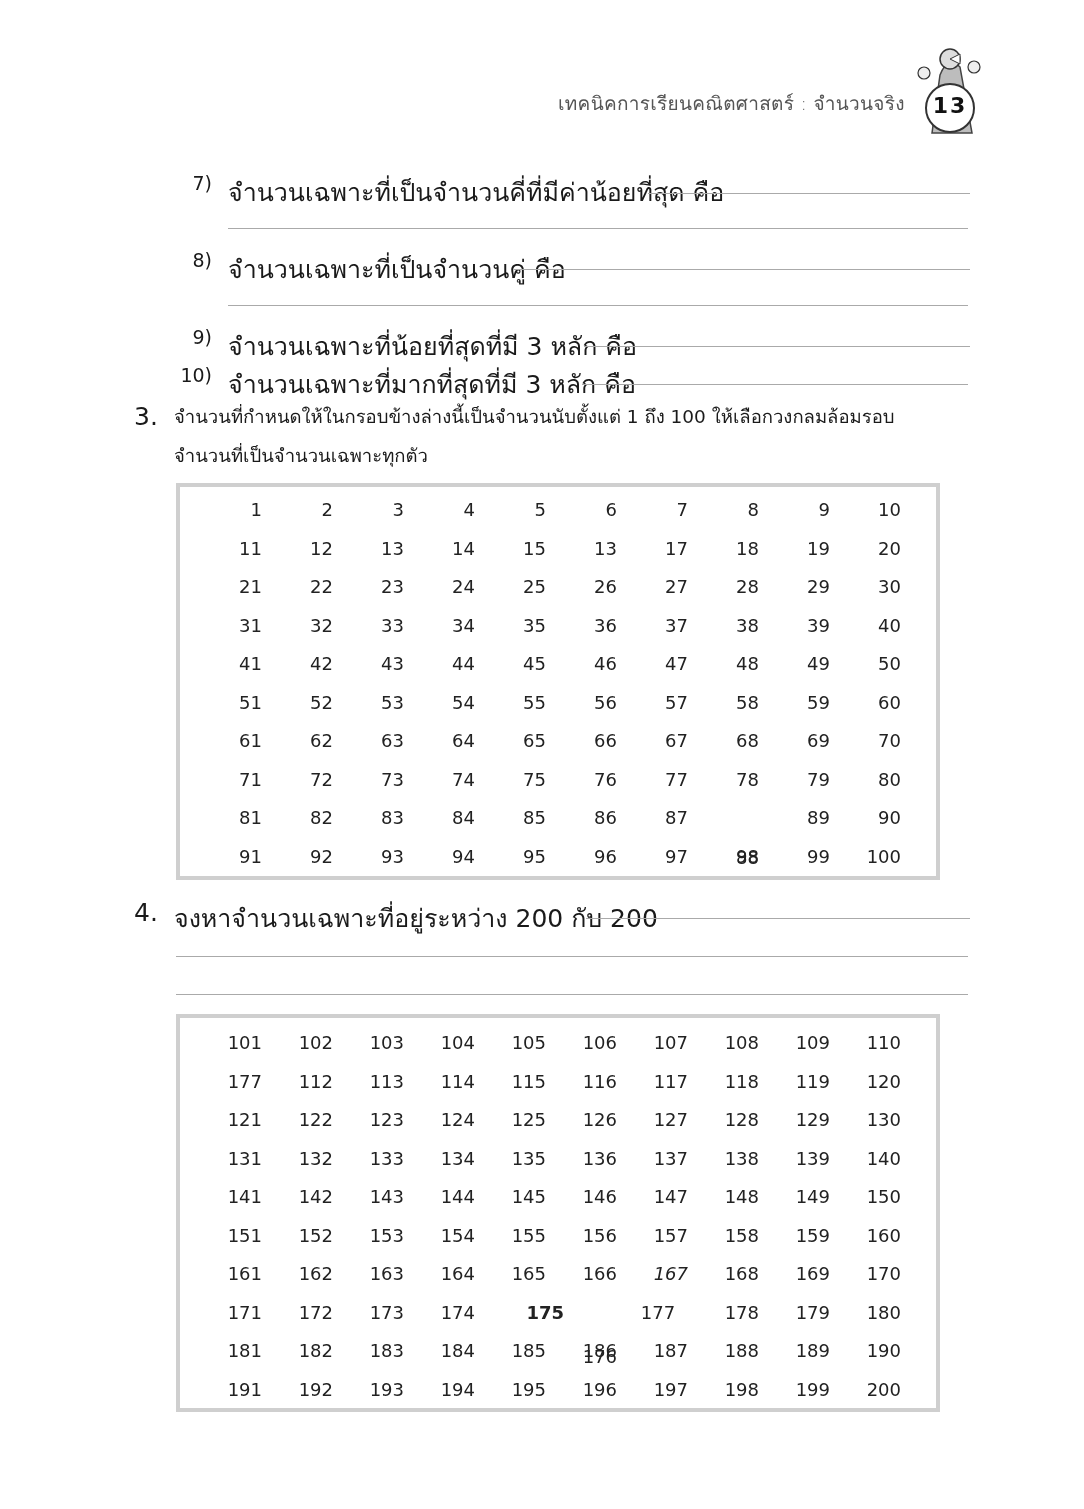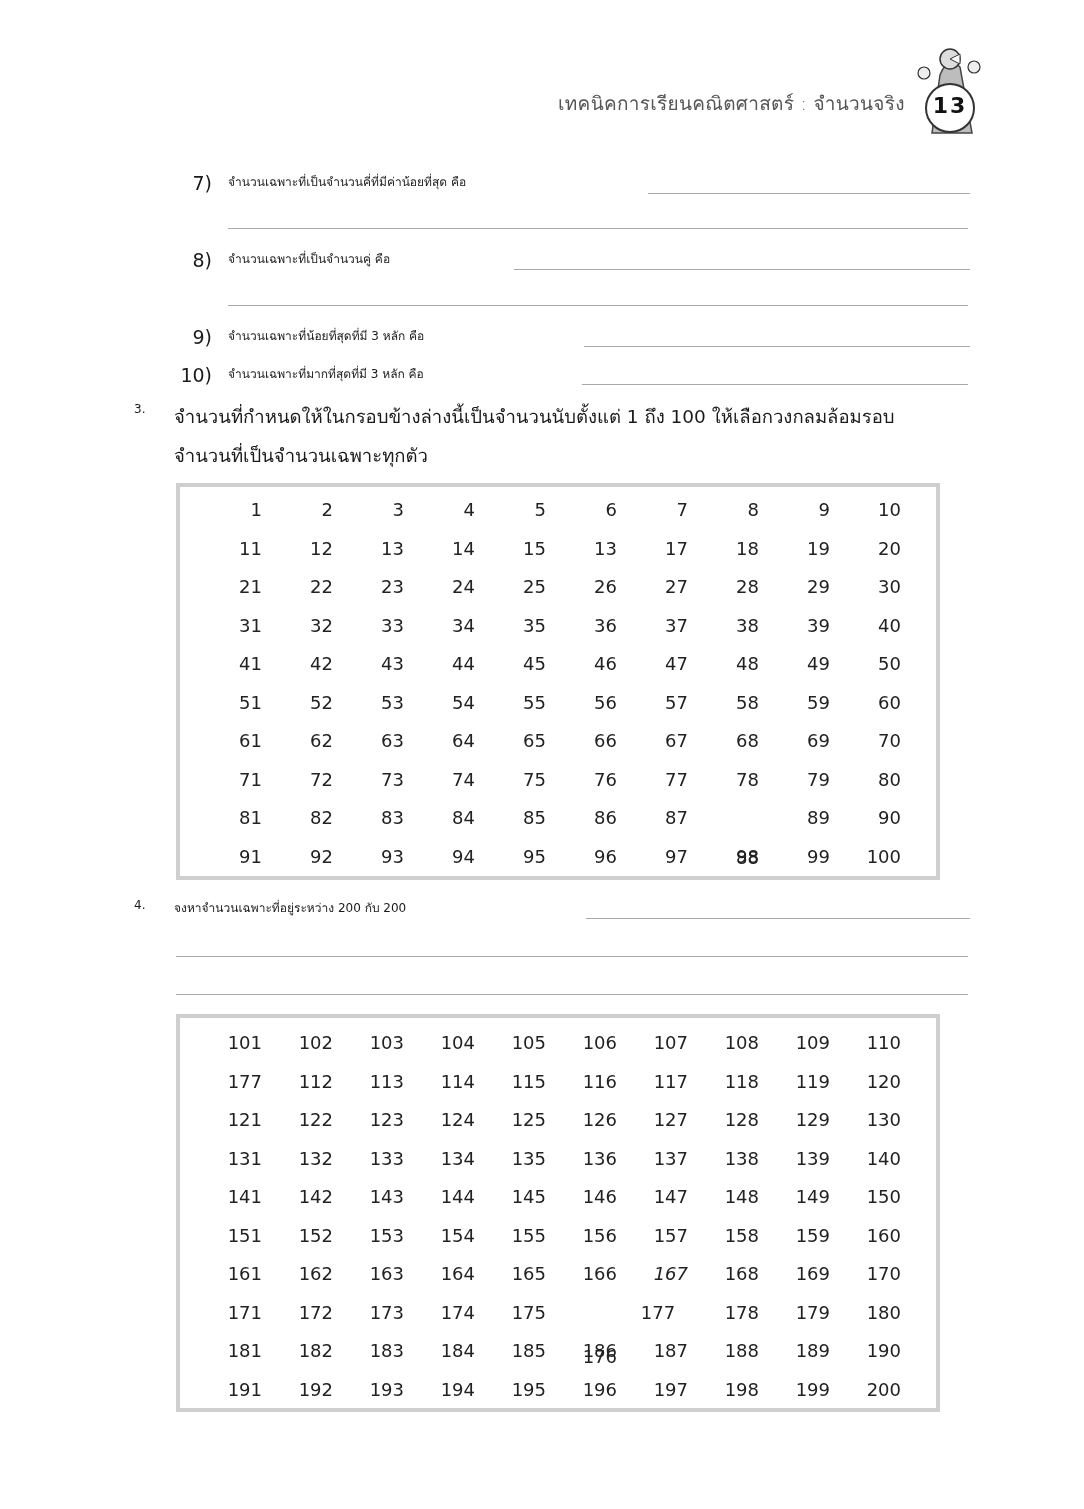--- a/index.html
+++ b/index.html
@@ -11,21 +11,21 @@
     position: absolute; left: 558px; top: 88px;
     font-family: "DejaVu Sans", sans-serif; font-size: 19px; color: #555;
     letter-spacing: 0.3px; font-weight: 300;
   }
   .mascot { position: absolute; left: 910px; top: 45px; width: 75px; height: 90px; }
   .page-num {
     position: absolute; left: 928px; top: 86px; width: 44px; height: 40px;
     font-family: "DejaVu Sans", sans-serif; font-weight: bold; font-size: 22px;
     text-align: center; line-height: 40px; color: #111; letter-spacing: 2px;
   }
-  .line-item { position: absolute; font-size: 12px; white-space: nowrap; }
+  .line-item { position: absolute; font-size: 25px; white-space: nowrap; }
   .num-label { position: absolute; font-size: 19px; text-align: right; }
   .blank {
     position: absolute; height: 0; border-top: 1.5px solid #aaaaaa;
   }
   .box {
     position: absolute; border: 4px solid #cfcfcf; background: #fff;
     box-sizing: border-box;
   }
   .grid { position: absolute; left: 0; top: 0; width: 100%; height: 100%; }
   .cell {
@@ -249,21 +249,21 @@
       <div class="cell" style="left: 306px; top: 245px;">165</div>
       <div class="cell" style="left: 377px; top: 245px;">166</div>
       <div class="cell" style="left: 448px; top: 245px; font-style: italic;">167</div>
       <div class="cell" style="left: 519px; top: 245px;">168</div>
       <div class="cell" style="left: 590px; top: 245px;">169</div>
       <div class="cell" style="left: 661px; top: 245px;">170</div>
       <div class="cell" style="left: 22px; top: 283.5px;">171</div>
       <div class="cell" style="left: 93px; top: 283.5px;">172</div>
       <div class="cell" style="left: 164px; top: 283.5px;">173</div>
       <div class="cell" style="left: 235px; top: 283.5px;">174</div>
-      <div class="cell" style="left: 306px; top: 283.5px;">175</div>
+      <div class="cell" style="left: 324px; top: 283.5px; font-weight: bold;">175</div>
       <div class="cell" style="left: 377px; top: 283.5px; margin-top: 44px;">176</div>
       <div class="cell" style="left: 448px; top: 283.5px; text-align: center;">177</div>
       <div class="cell" style="left: 519px; top: 283.5px;">178</div>
       <div class="cell" style="left: 590px; top: 283.5px;">179</div>
       <div class="cell" style="left: 661px; top: 283.5px;">180</div>
       <div class="cell" style="left: 22px; top: 322px;">181</div>
       <div class="cell" style="left: 93px; top: 322px;">182</div>
       <div class="cell" style="left: 164px; top: 322px;">183</div>
       <div class="cell" style="left: 235px; top: 322px;">184</div>
       <div class="cell" style="left: 306px; top: 322px;">185</div>

